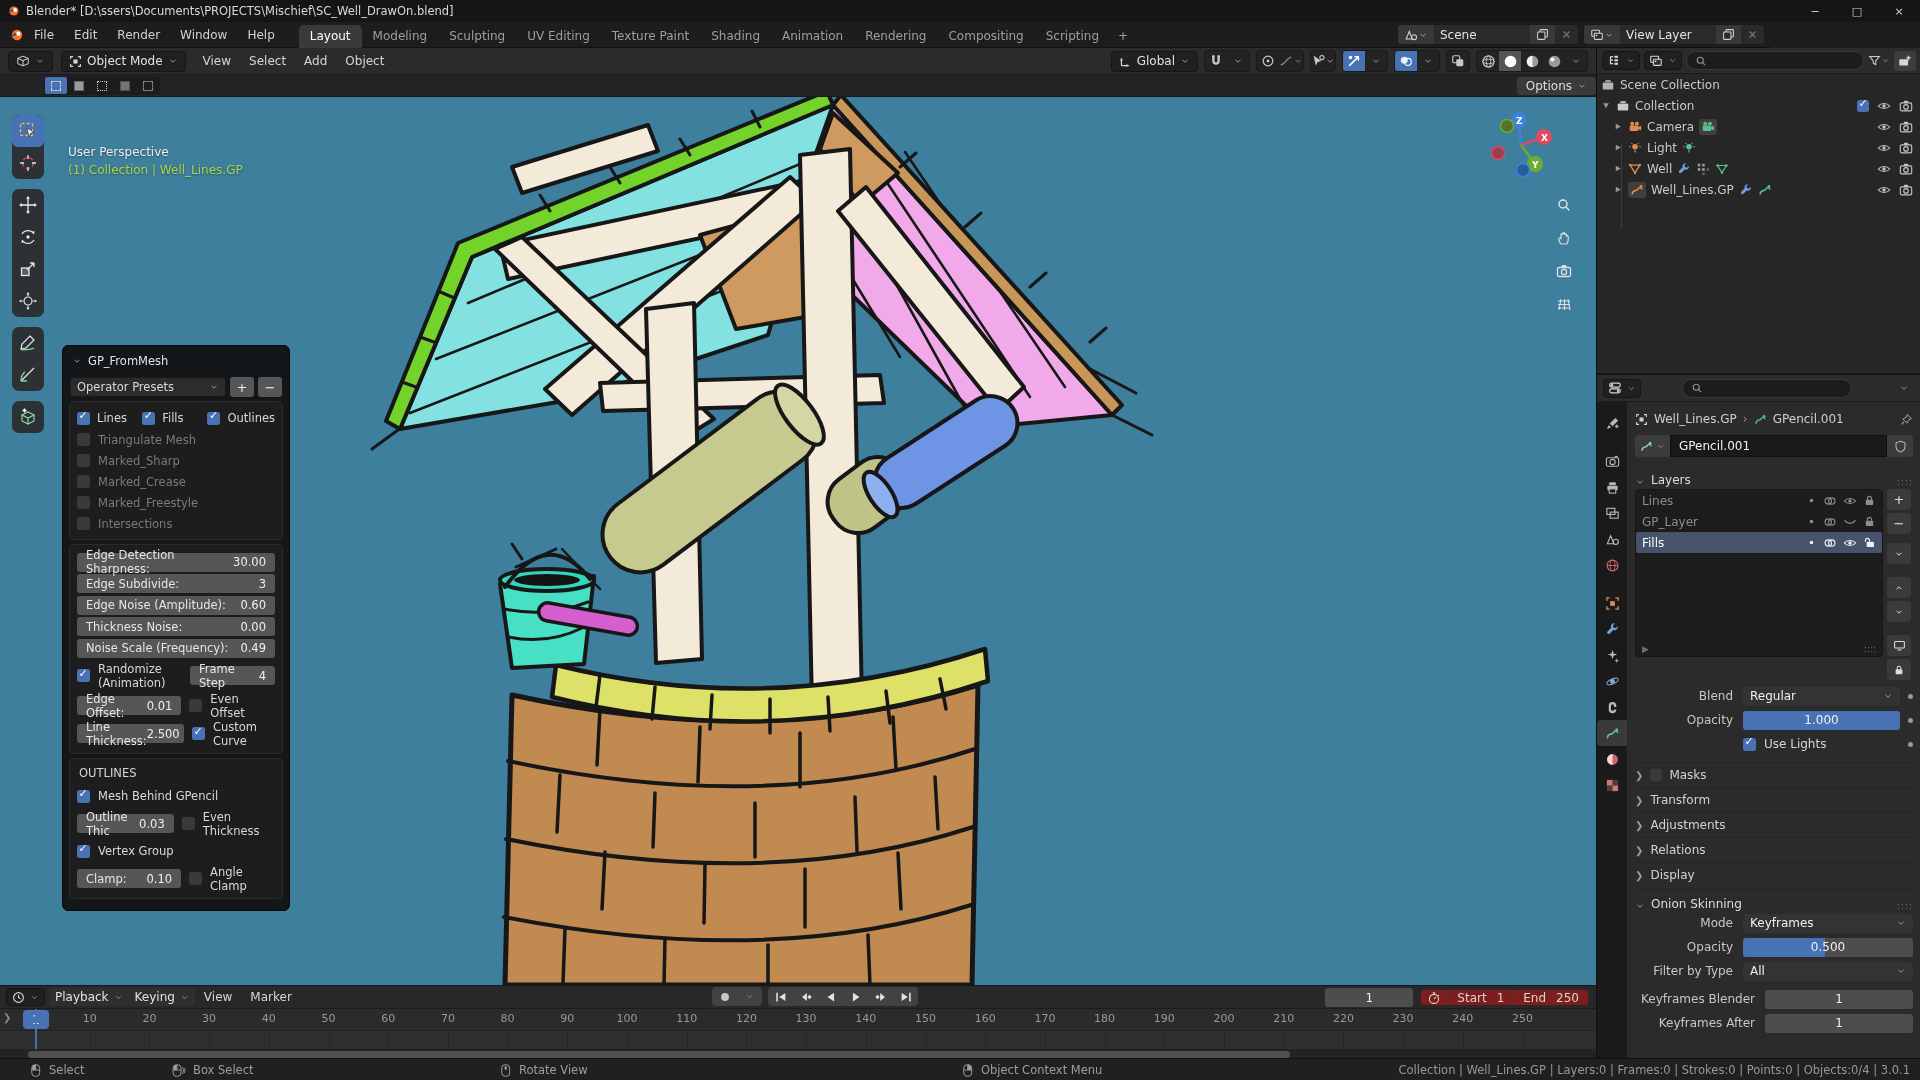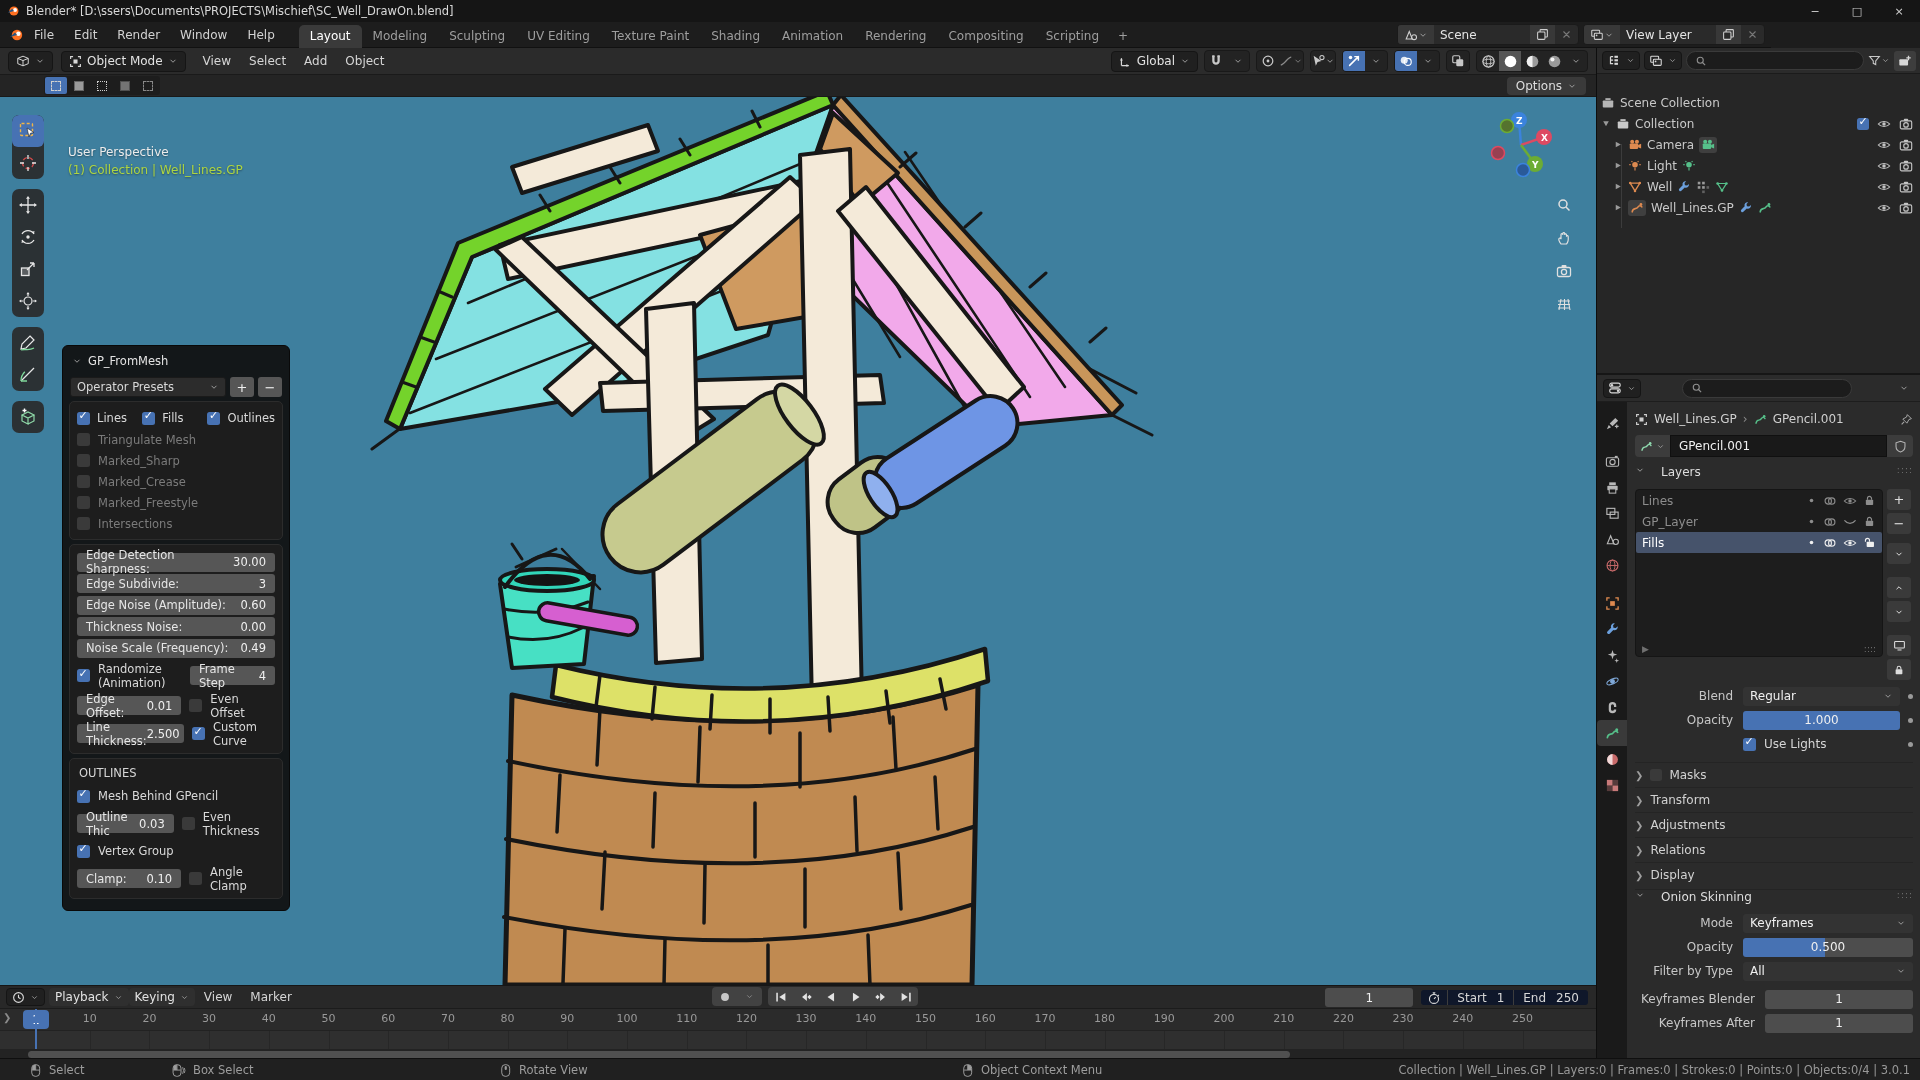--- a/index.html
+++ b/index.html
@@ -40,21 +40,21 @@
   .vheader .menus span{padding:0 9px;color:#d6d6d6;}
   .vh-right{margin-left:auto;display:flex;align-items:center;gap:6px;}
   
   .toolsettings{position:absolute;top:75px;left:0;width:1596px;height:22px;background:#242424;
                 border-bottom:1px solid #191919;display:flex;align-items:center;padding-left:44px;}
   .selmode{display:flex;gap:1px;background:#1d1d1d;border-radius:3px;padding:1px;}
   .smbtn{width:22px;height:17px;border-radius:2px;display:flex;align-items:center;justify-content:center;}
   .smbtn.active{background:#4772b3;}
   .smbtn .sq{width:10px;height:10px;border:1.4px dashed #cfcfcf;}
   .smbtn .sqf{width:10px;height:10px;background:#9a9a9a;border:1px solid #666;}
-  .options-btn{margin-left:auto;margin-right:10px;background:#3a3a3a;border-radius:4px;padding:2px 9px;
+  .options-btn{margin-left:auto;background:#3a3a3a;border-radius:4px;padding:2px 9px;
                display:flex;gap:5px;align-items:center;color:#dedede;}
   
   .viewport{position:absolute;top:97px;left:0;width:1596px;height:888px;background:#3e7f9e;overflow:hidden;}
   .vp-overlay{position:absolute;left:68px;top:14px;line-height:18px;}
   .vp-overlay .l1{color:#ececec;text-shadow:0 1px 2px rgba(0,0,0,.4);margin-top:32px;}
   .vp-overlay .l2{color:#aed542;text-shadow:0 1px 2px rgba(0,0,0,.4);}
   
   .vtoolbar{position:absolute;left:12px;top:18px;width:32px;display:flex;flex-direction:column;gap:10px;}
   .tgroup{background:#2a2a2ae8;border-radius:7px;display:flex;flex-direction:column;overflow:hidden;}
   .tbtn{width:32px;height:32px;display:flex;align-items:center;justify-content:center;}
@@ -92,21 +92,21 @@
   .timeline{position:absolute;top:985px;left:0;width:1596px;height:73px;background:#2b2b2b;border-top:1px solid #161616;}
   .tl-header{height:23px;background:#282828;border-bottom:1px solid #1c1c1c;display:flex;align-items:center;padding:0 6px;gap:4px;}
   .tl-menus{display:flex;align-items:center;}
   .tl-menus .dd{height:18px;padding:0 6px;background:#2f2f2f;border:none;}
   .tl-menus .plain{padding:0 9px;}
   .transport{position:absolute;left:712px;top:1px;display:flex;gap:6px;align-items:center;}
   .tbgroup{display:flex;background:#424242;border-radius:4px;overflow:hidden;}
   .tpbtn{width:25px;height:19px;display:flex;align-items:center;justify-content:center;}
   .tl-fields{position:absolute;right:8px;top:2px;display:flex;gap:8px;align-items:center;}
   .numfld{background:#4d4d4d;border-radius:3px;height:19px;display:flex;align-items:center;justify-content:center;color:#f0f0f0;}
-  .range{display:flex;background:#0f172a;border-radius:3px;overflow:hidden;height:15px;}
+  .range{display:flex;background:#7f1d1d;border-radius:3px;overflow:hidden;height:15px;}
   .range .seg{padding:0 9px;display:flex;gap:10px;align-items:center;}
   .ruler{position:absolute;top:23px;left:0;width:1596px;height:22px;background:#2b2b2b;border-bottom:1px solid #222;}
   .tick-label{position:absolute;top:3px;transform:translateX(-50%);color:#999;font-size:11px;}
   .curframe{position:absolute;top:1px;width:26px;height:19px;background:#4772b3;border-radius:4px;
             color:#fff;display:flex;align-items:center;justify-content:center;transform:translateX(-50%);font-size:11.5px;}
   .tracks{position:absolute;top:45px;left:0;width:1596px;height:18px;background:#2f2f2f;overflow:hidden;}
   .grid-line{position:absolute;top:0;width:1px;height:18px;background:#272727;}
   .playhead{position:absolute;top:23px;width:2px;height:40px;background:#4772b3;}
   .tl-scroll{position:absolute;top:63px;left:0;width:1596px;height:10px;background:#232323;}
   .tl-scroll .handle{position:absolute;left:28px;top:1.5px;width:1262px;height:7px;background:#505050;border-radius:4px;}
@@ -132,21 +132,21 @@
             flex-direction:column;align-items:center;padding-top:8px;}
   .ptab{width:30px;height:26px;display:flex;align-items:center;justify-content:center;}
   .ptab.active{background:#3a3a3a;border-radius:4px 0 0 4px;}
   .ptab.gap{margin-top:12px;}
   .pr-body{position:absolute;left:30px;top:27px;width:294px;height:656px;padding:5px 8px;}
   .crumb{display:flex;align-items:center;gap:6px;height:24px;color:#cfcfcf;}
   .datablock{display:flex;align-items:center;gap:0;margin:4px 0 8px;height:22px;}
   .datablock .icbtn{background:#3c3c3c;border-radius:4px 0 0 4px;height:22px;display:flex;align-items:center;padding:0 5px;gap:3px;}
   .datablock .namefld{flex:1;background:#191919;border:1px solid #101010;height:22px;display:flex;align-items:center;padding:0 8px;color:#f0f0f0;}
   .datablock .shield{background:#3c3c3c;border-radius:0 4px 4px 0;height:22px;width:26px;display:flex;align-items:center;justify-content:center;}
-  .psec-h{display:flex;align-items:flex-start;gap:16px;height:22px;color:#dedede;}
+  .psec-h{display:flex;align-items:flex-end;gap:6px;height:22px;color:#dedede;}
   .psec-h .grip{margin-left:auto;color:#6f6f6f;letter-spacing:1px;font-size:9px;}
   .layerbox{position:relative;display:flex;gap:4px;margin:2px 0 4px;}
   .layerlist{flex:1;background:#1d1d1d;border:1px solid #151515;border-radius:4px;height:168px;position:relative;}
   .lrow{display:flex;align-items:center;height:21px;padding:0 6px;gap:6px;color:#8d8d8d;}
   .lrow .nm{flex:1;}
   .lrow.sel{background:#46536b;color:#fff;border-radius:2px;}
   .lrow .lic{display:flex;gap:6px;align-items:center;}
   .llfoot{position:absolute;bottom:2px;left:6px;right:6px;display:flex;justify-content:space-between;color:#6f6f6f;font-size:9px;}
   .lbtns{width:26px;display:flex;flex-direction:column;gap:3px;}
   .lbtn{width:24px;height:21px;background:#3a3a3a;border-radius:3px;display:flex;align-items:center;justify-content:center;color:#ddd;font-size:13px;}
@@ -1224,21 +1224,21 @@
               <use href="#s-chev"></use>
             </svg>
         </div>
         <div class="hbtn" style="background:#3d3d3d">
           <svg class="ic" width="14" height="14" color="#d8d8d8">
               <use href="#s-newcoll"></use>
             </svg>
         </div>
       </div>
       <div class="guide"></div>
-      <div class="ol-row" style="margin-top:18px">
+      <div class="ol-row" style="margin-top:0">
         <svg class="ic" width="14" height="14" color="#b5b5b5">
             <use href="#s-collection"></use>
           </svg>
         <span class="grow">Scene Collection</span>
       </div>
       <div class="ol-row">
         <svg class="ic disc" width="9" height="9" color="#9a9a9a" style="transform:rotate(90deg)">
             <use href="#s-tri"></use>
           </svg>
         <svg class="ic" width="14" height="14" color="#c9c9c9">

